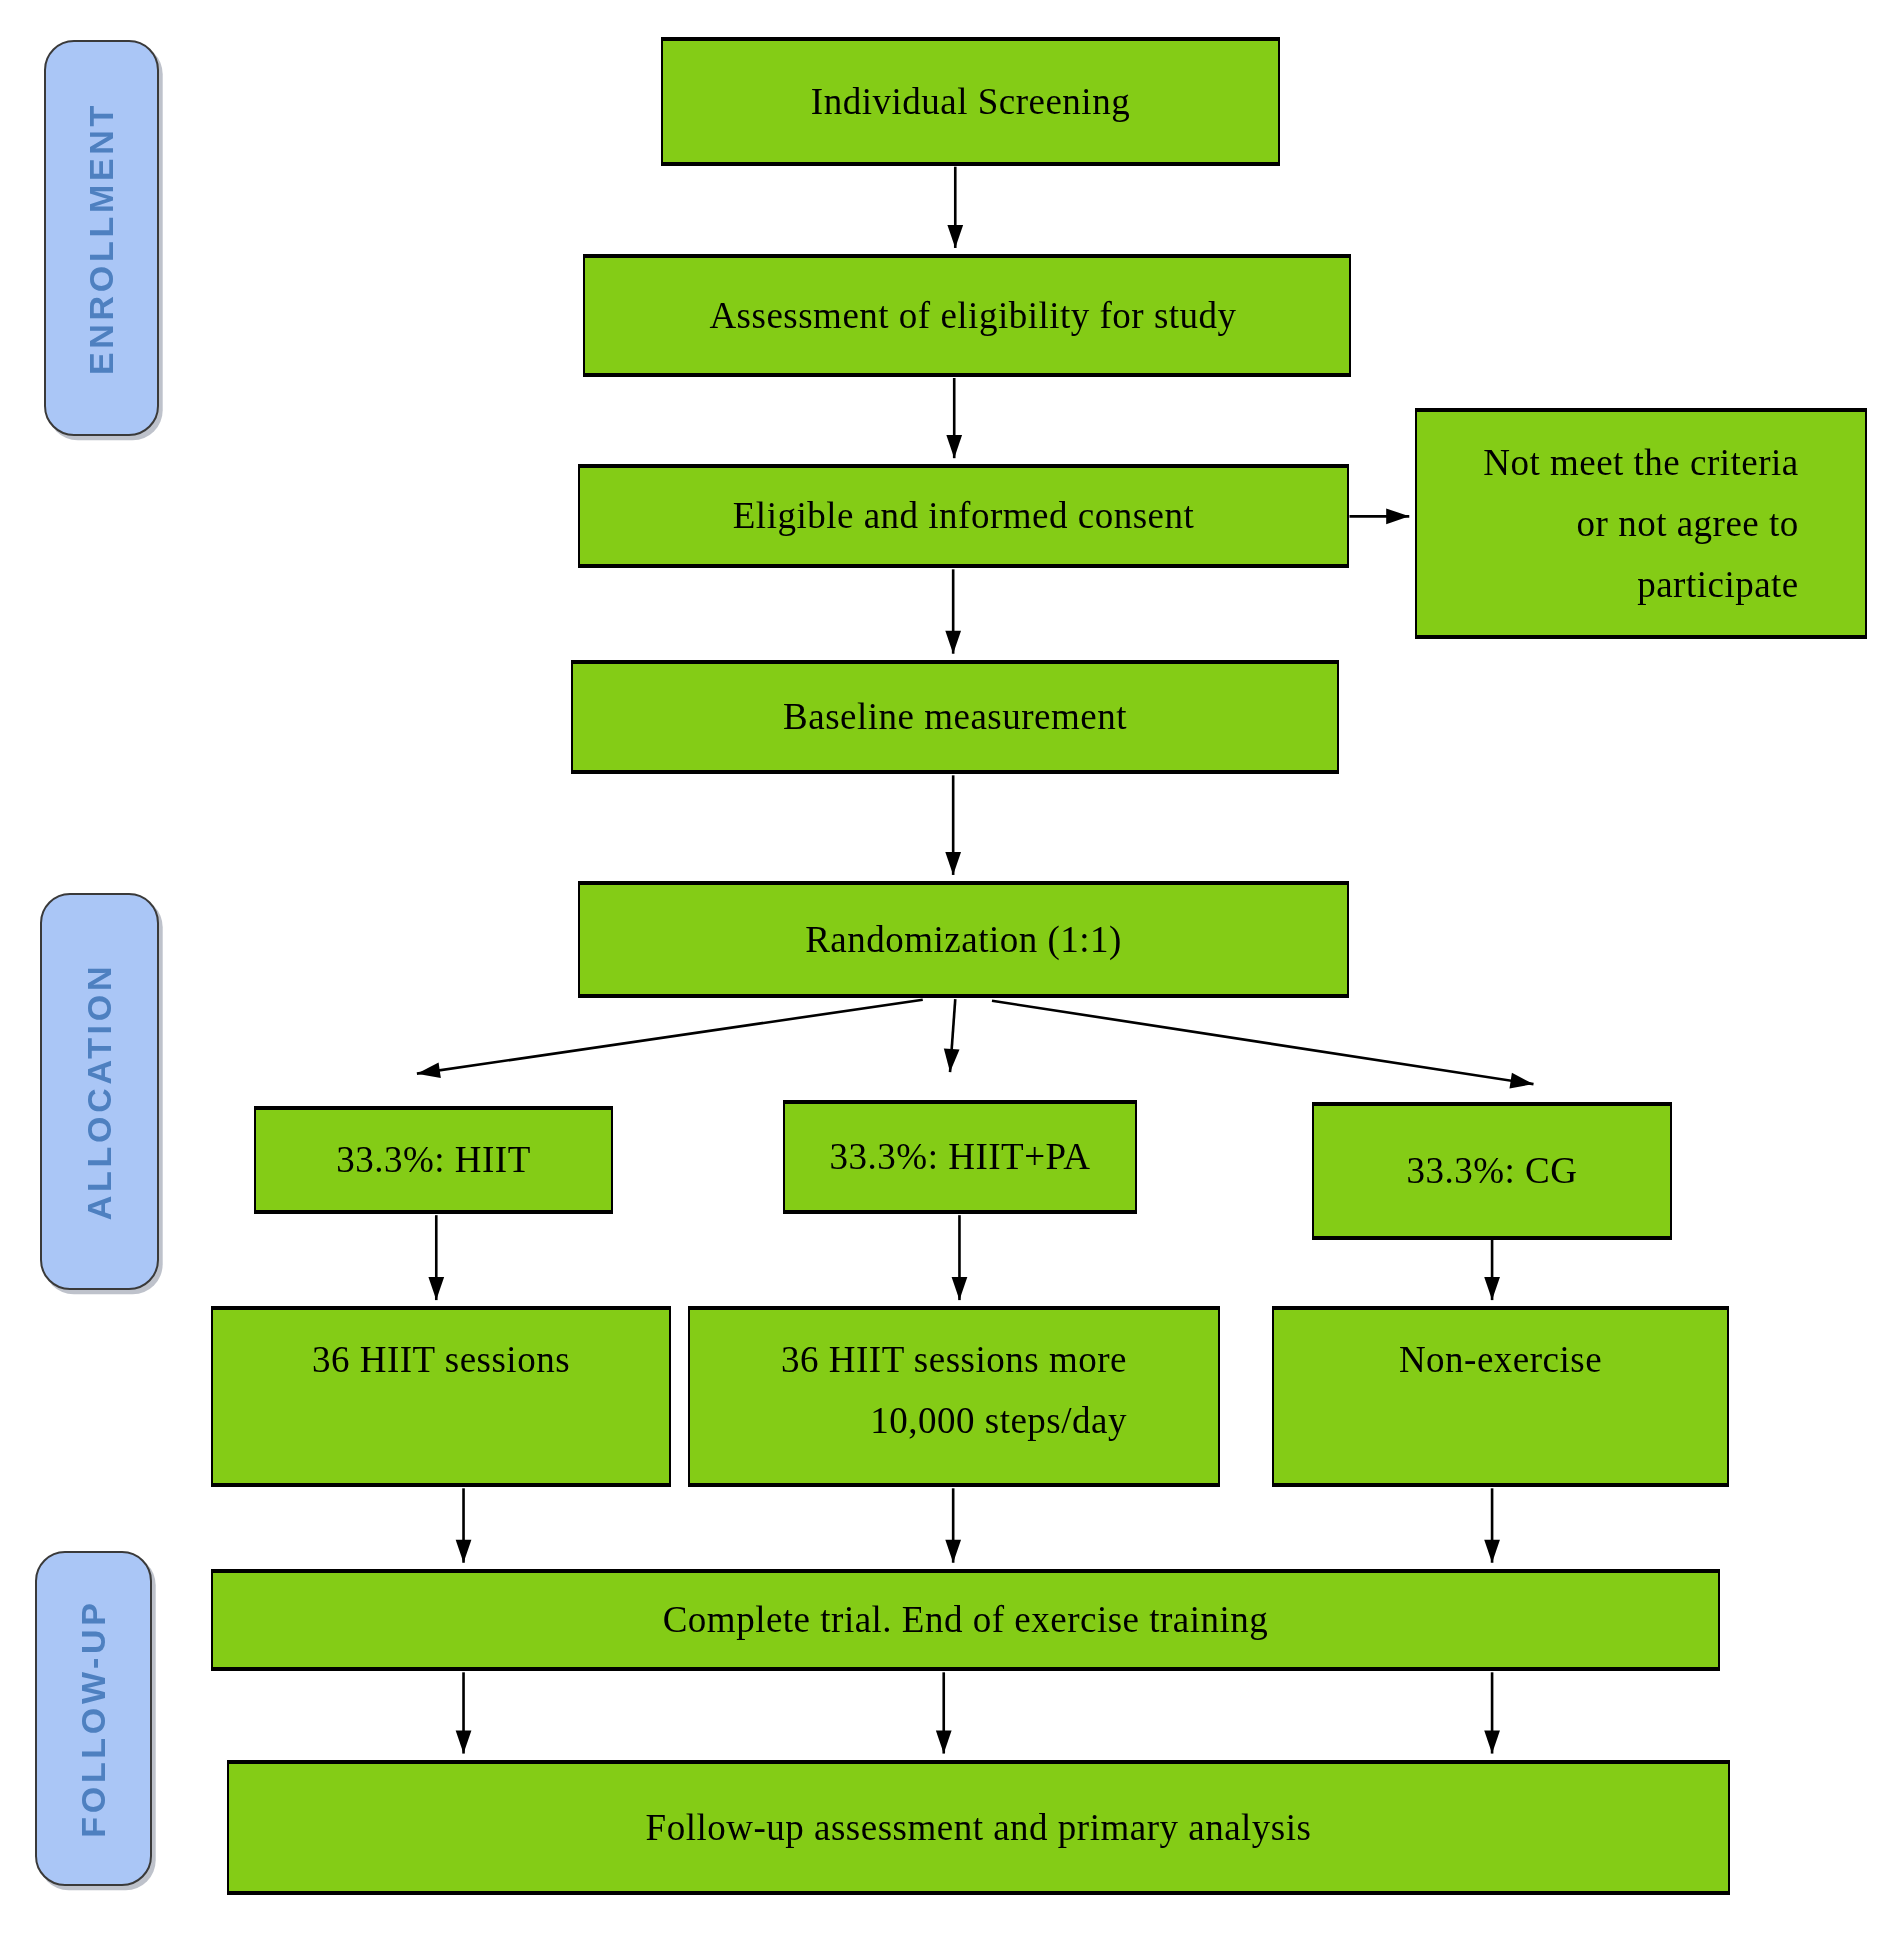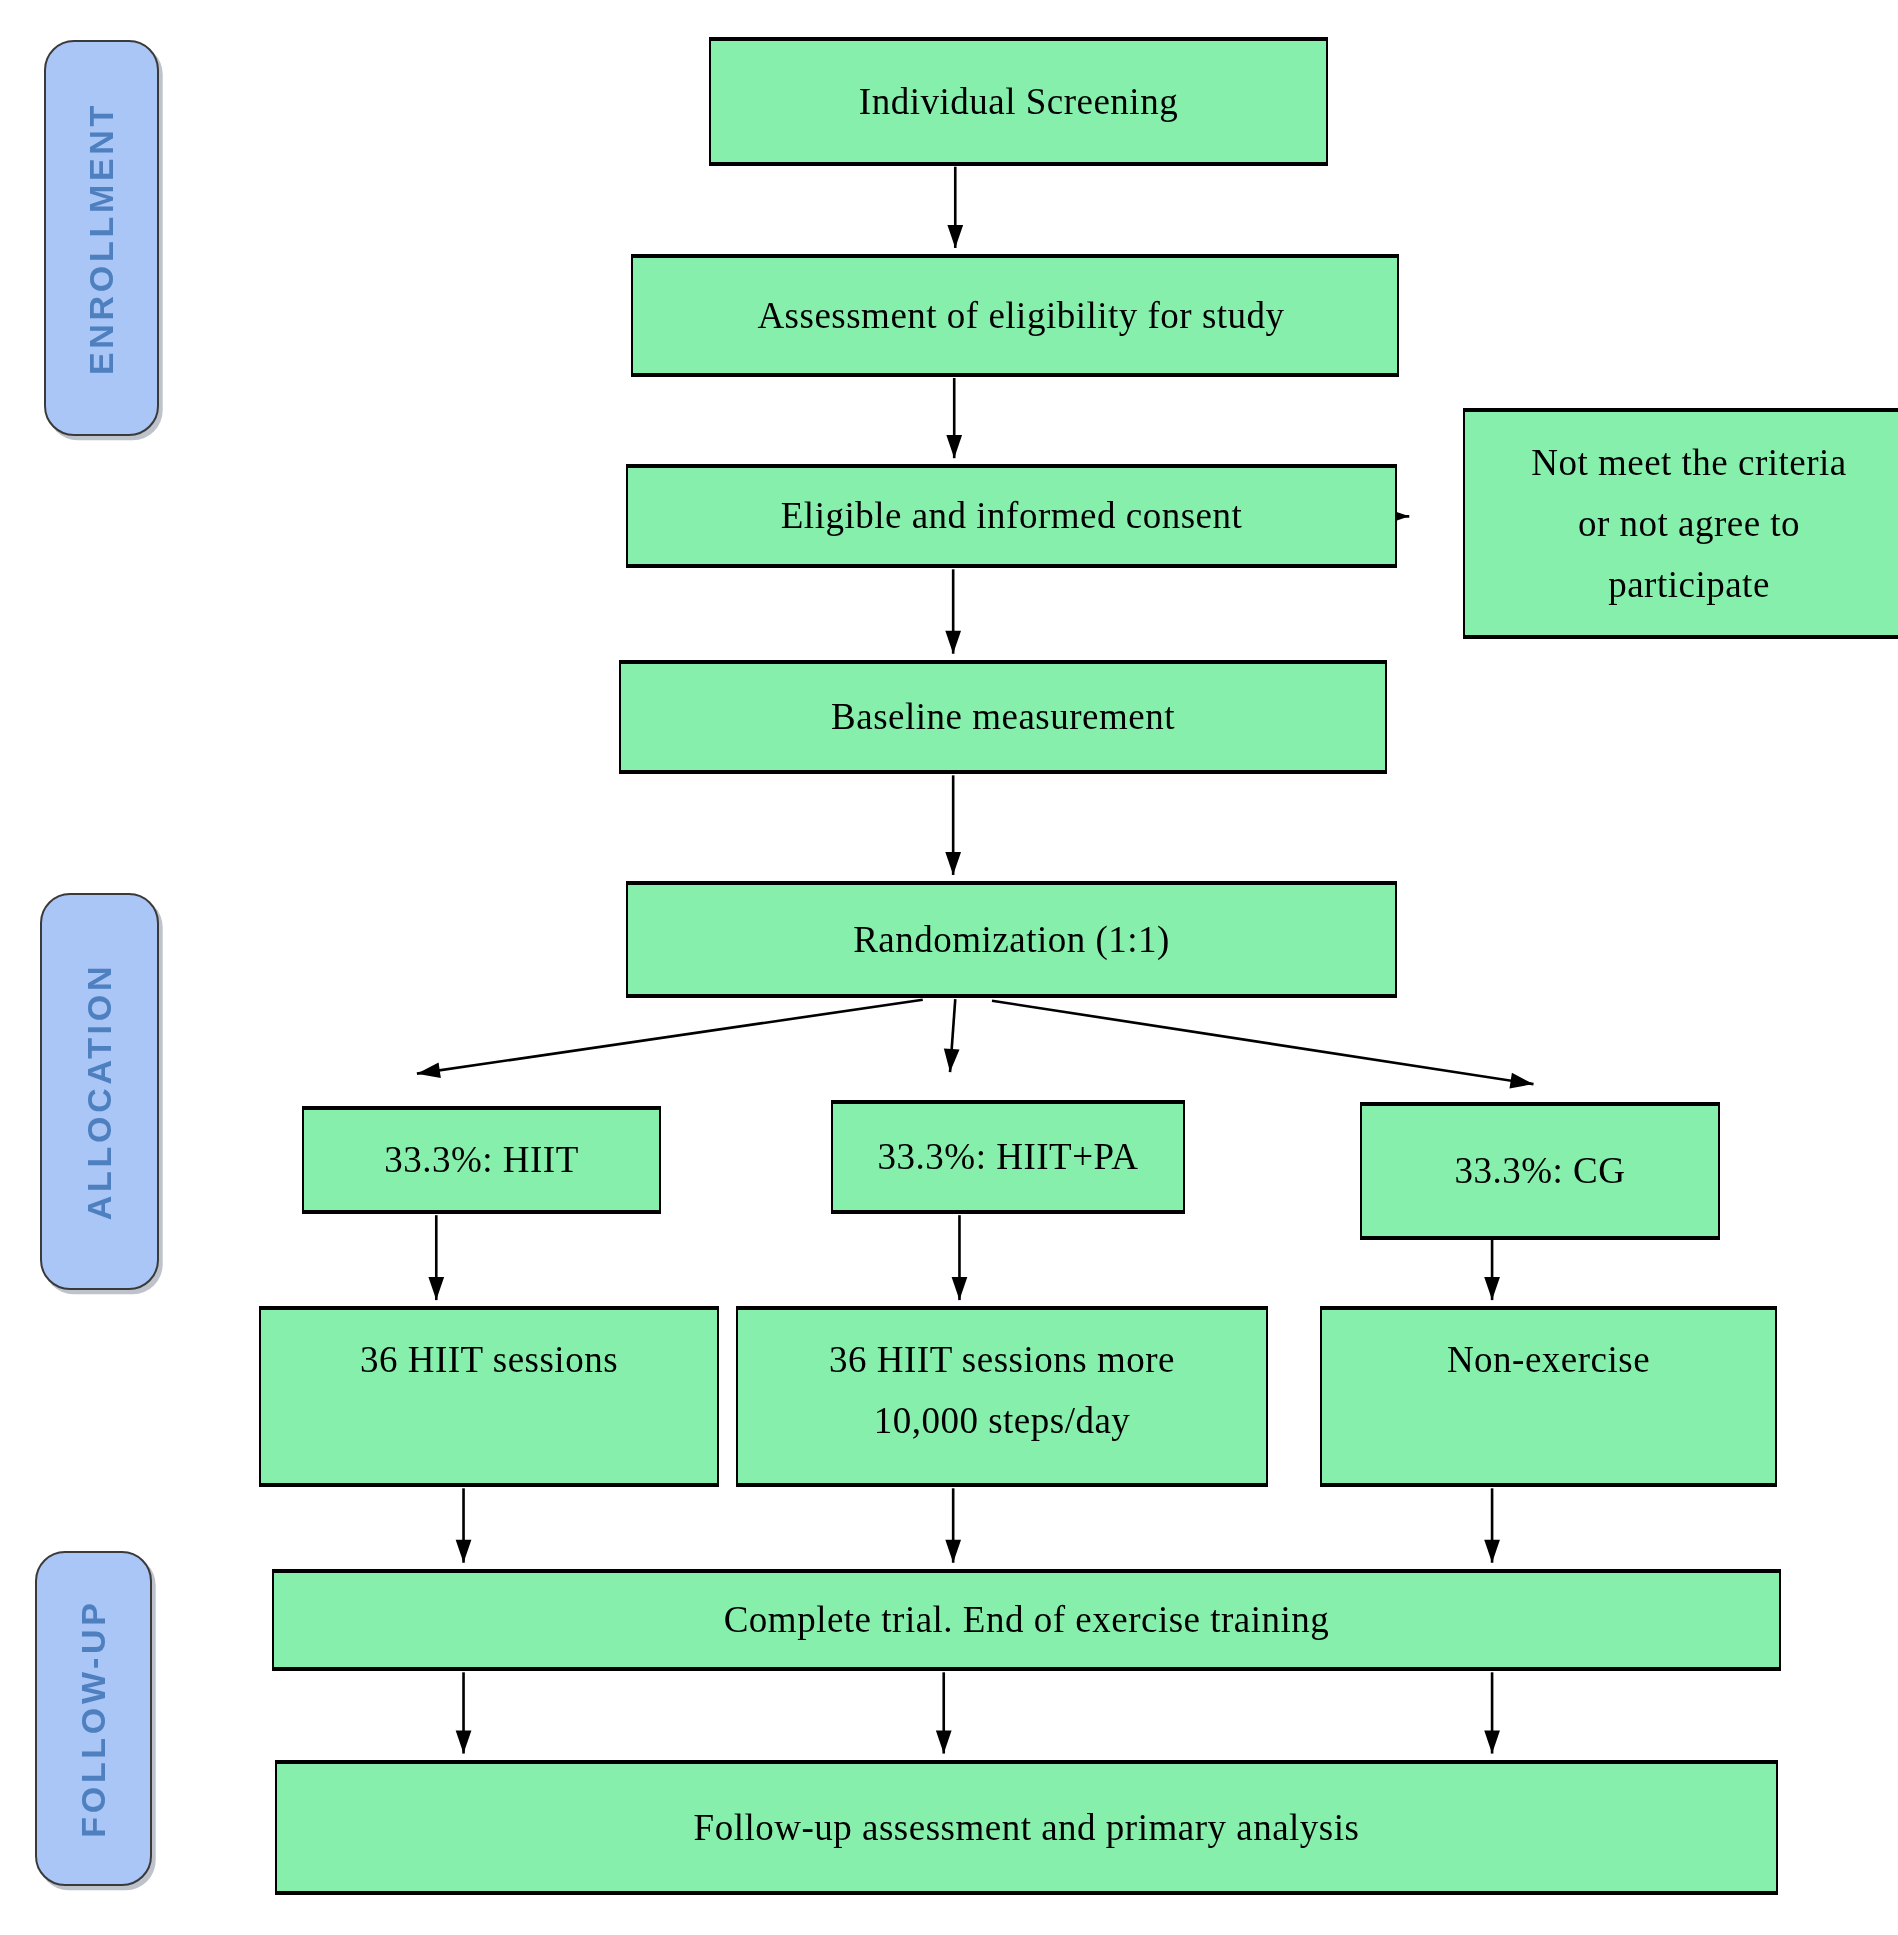--- a/index.html
+++ b/index.html
@@ -22,32 +22,31 @@
     width: 1899px;
     height: 1936px;
     z-index: 1;
   }
   .node {
     position: absolute;
     box-sizing: border-box;
     border: 2.1px solid #000000;
     border-top-width: 4.2px;
     border-bottom-width: 4.2px;
-    background: #86efac;
+    background: #84cc16;
     color: #000000;
     display: flex;
     align-items: center;
     justify-content: center;
-    text-align: center;
+    text-align: right;
     font-size: 37px;
     line-height: 1.65;
     letter-spacing: 0.5px;
     white-space: pre-line;
     z-index: 2;
-    margin-left: 48px;
   }
   .node.top-align {
     align-items: flex-start;
     padding-top: 19px;
   }
   .stage {
     position: absolute;
     box-sizing: border-box;
     background: #aac6f6;
     border: 2.1px solid #3a3a3a;
@@ -128,18 +127,18 @@
 
   <div class="node" style="left:1312px; top:1102px; width:360px; height:138px;">33.3%: CG</div>
 
   <div class="node top-align" style="left:211px; top:1306px; width:460px; height:181px;">36 HIIT sessions</div>
 
   <div class="node top-align" style="left:688px; top:1306px; width:532px; height:181px;">36 HIIT sessions more
 10,000 steps/day</div>
 
   <div class="node top-align" style="left:1272px; top:1306px; width:457px; height:181px;">Non-exercise</div>
 
-  <div class="node" style="left:224px; top:1569px; width:1509px; height:102px;">Complete trial. End of exercise training</div>
+  <div class="node" style="left:211px; top:1569px; width:1509px; height:102px;">Complete trial. End of exercise training</div>
 
   <div class="node" style="left:227px; top:1760px; width:1503px; height:135px;">Follow-up assessment and primary analysis</div>
 
 </div>
 
 
 </body></html>

